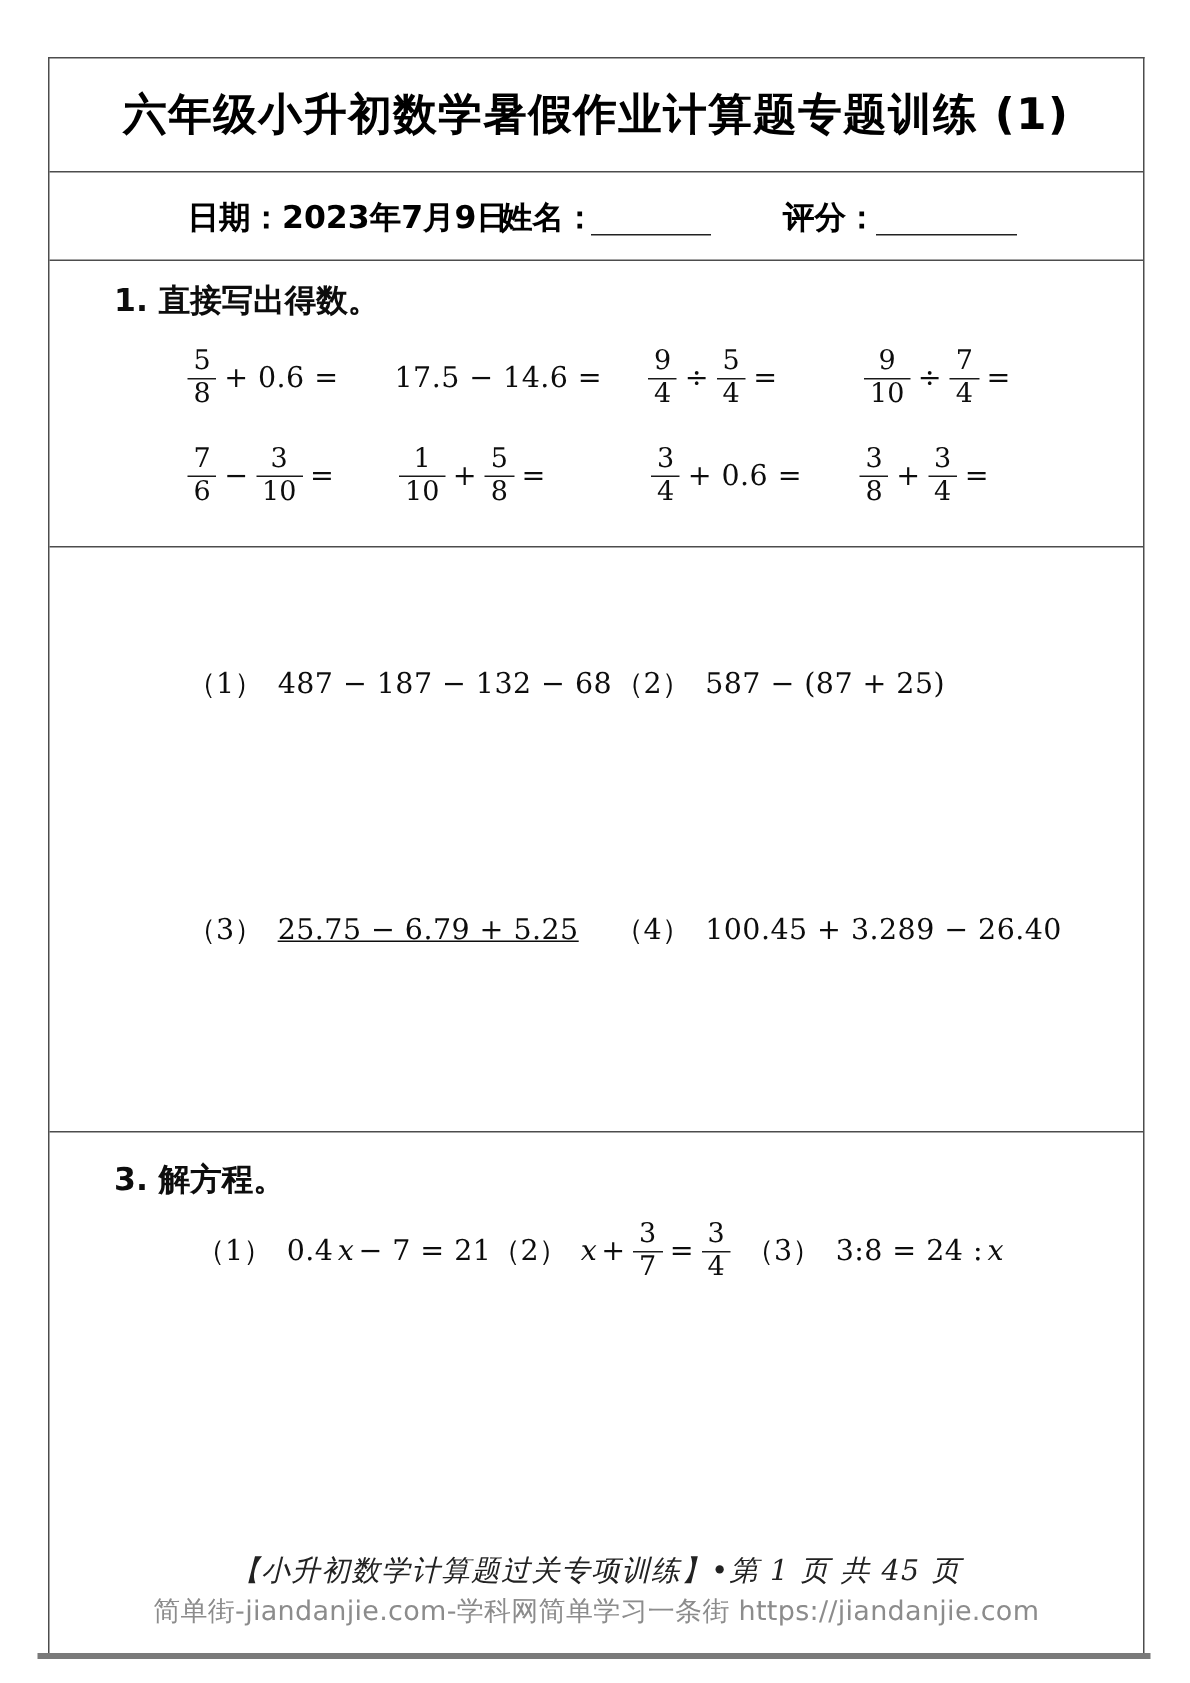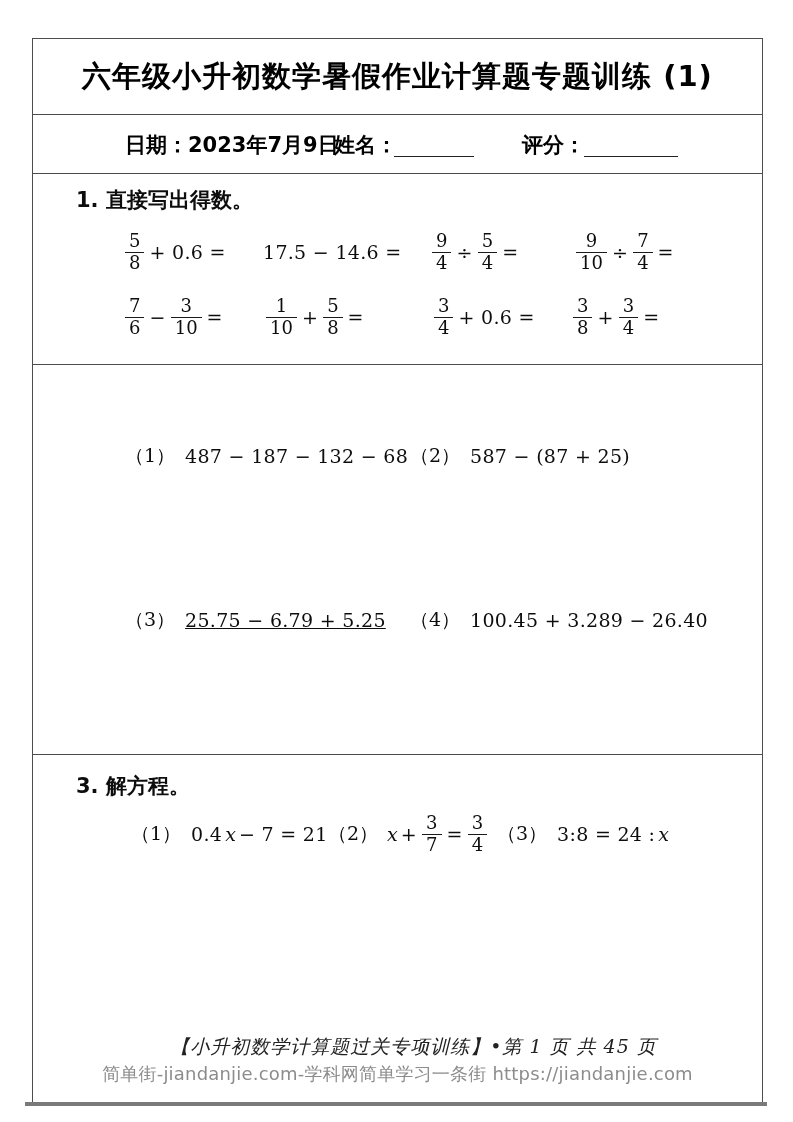--- a/index.html
+++ b/index.html
@@ -37,21 +37,21 @@
   .plabel{font-family:"DejaVu Serif","Liberation Serif",serif;font-size:19px;margin-right:8px;}
   
   .s1a1{left:89px;top:186px;} .s1a2{left:228px;top:186px;align-items:center;} .s1a3{left:396px;top:186px;} .s1a4{left:540px;top:186px;}
   .s1b1{left:89px;top:251px;} .s1b2{left:230px;top:251px;} .s1b3{left:398px;top:251px;} .s1b4{left:537px;top:251px;}
   
   .s2p1{left:92px;top:390px;} .s2p2{left:377px;top:390px;}
   .s2p3{left:92px;top:554px;} .s2p4{left:377px;top:554px;}
   
   .s3p1{left:98px;top:768px;} .s3p2{left:295px;top:768px;} .s3p3{left:464px;top:768px;}
   
-  .footer-1{position:absolute;left:16px;top:995px;width:100%;text-align:center;
+  .footer-1{position:absolute;left:0;top:995px;width:100%;text-align:center;
             font-family:"DejaVu Serif","Liberation Serif",serif;font-style:italic;
             font-size:19px;color:#222;letter-spacing:1px;}
   .footer-2{position:absolute;left:0;top:1023px;width:100%;text-align:center;
             font-size:18px;color:#8c8c8c;letter-spacing:0.2px;}
   .bottom-rule{position:absolute;left:25px;top:1102px;width:742px;height:4px;background:#7a7a7a;}
 </style>
 </head>
 <body>
 
 <div id="page">

